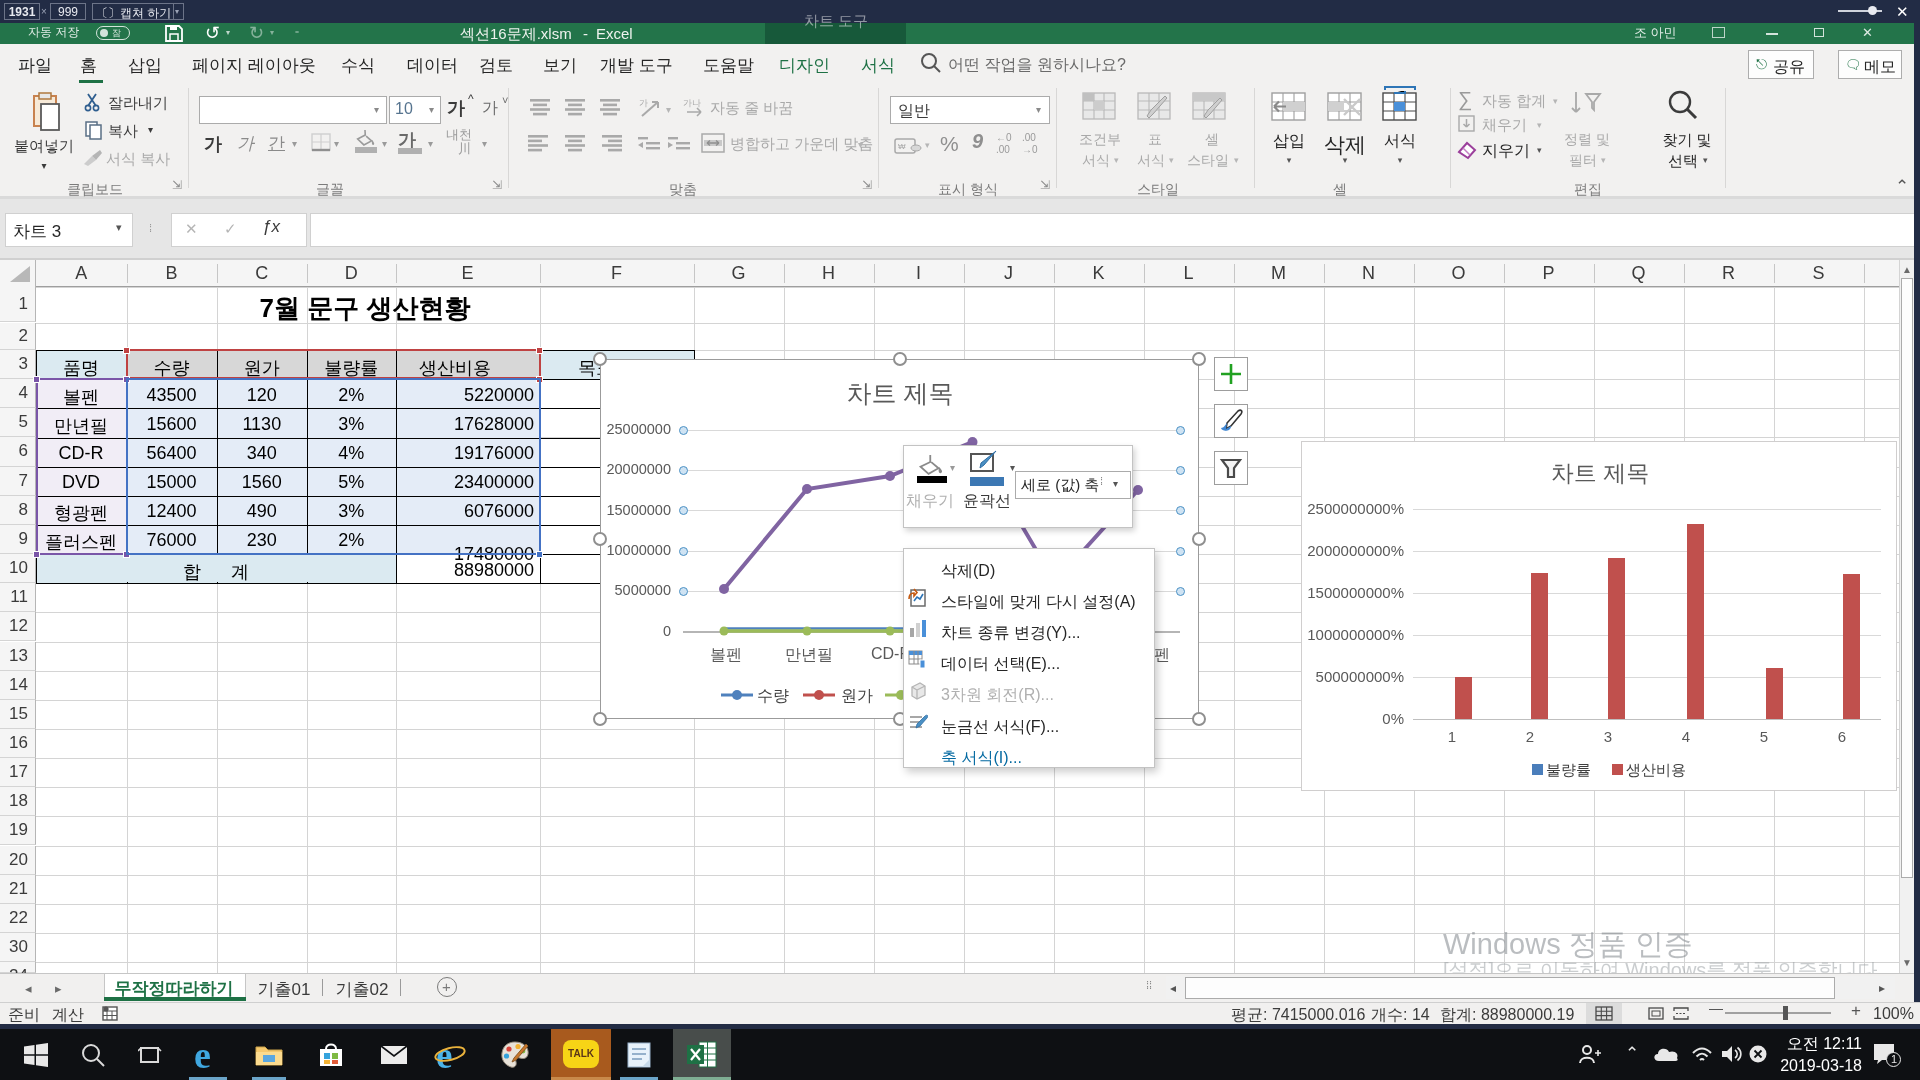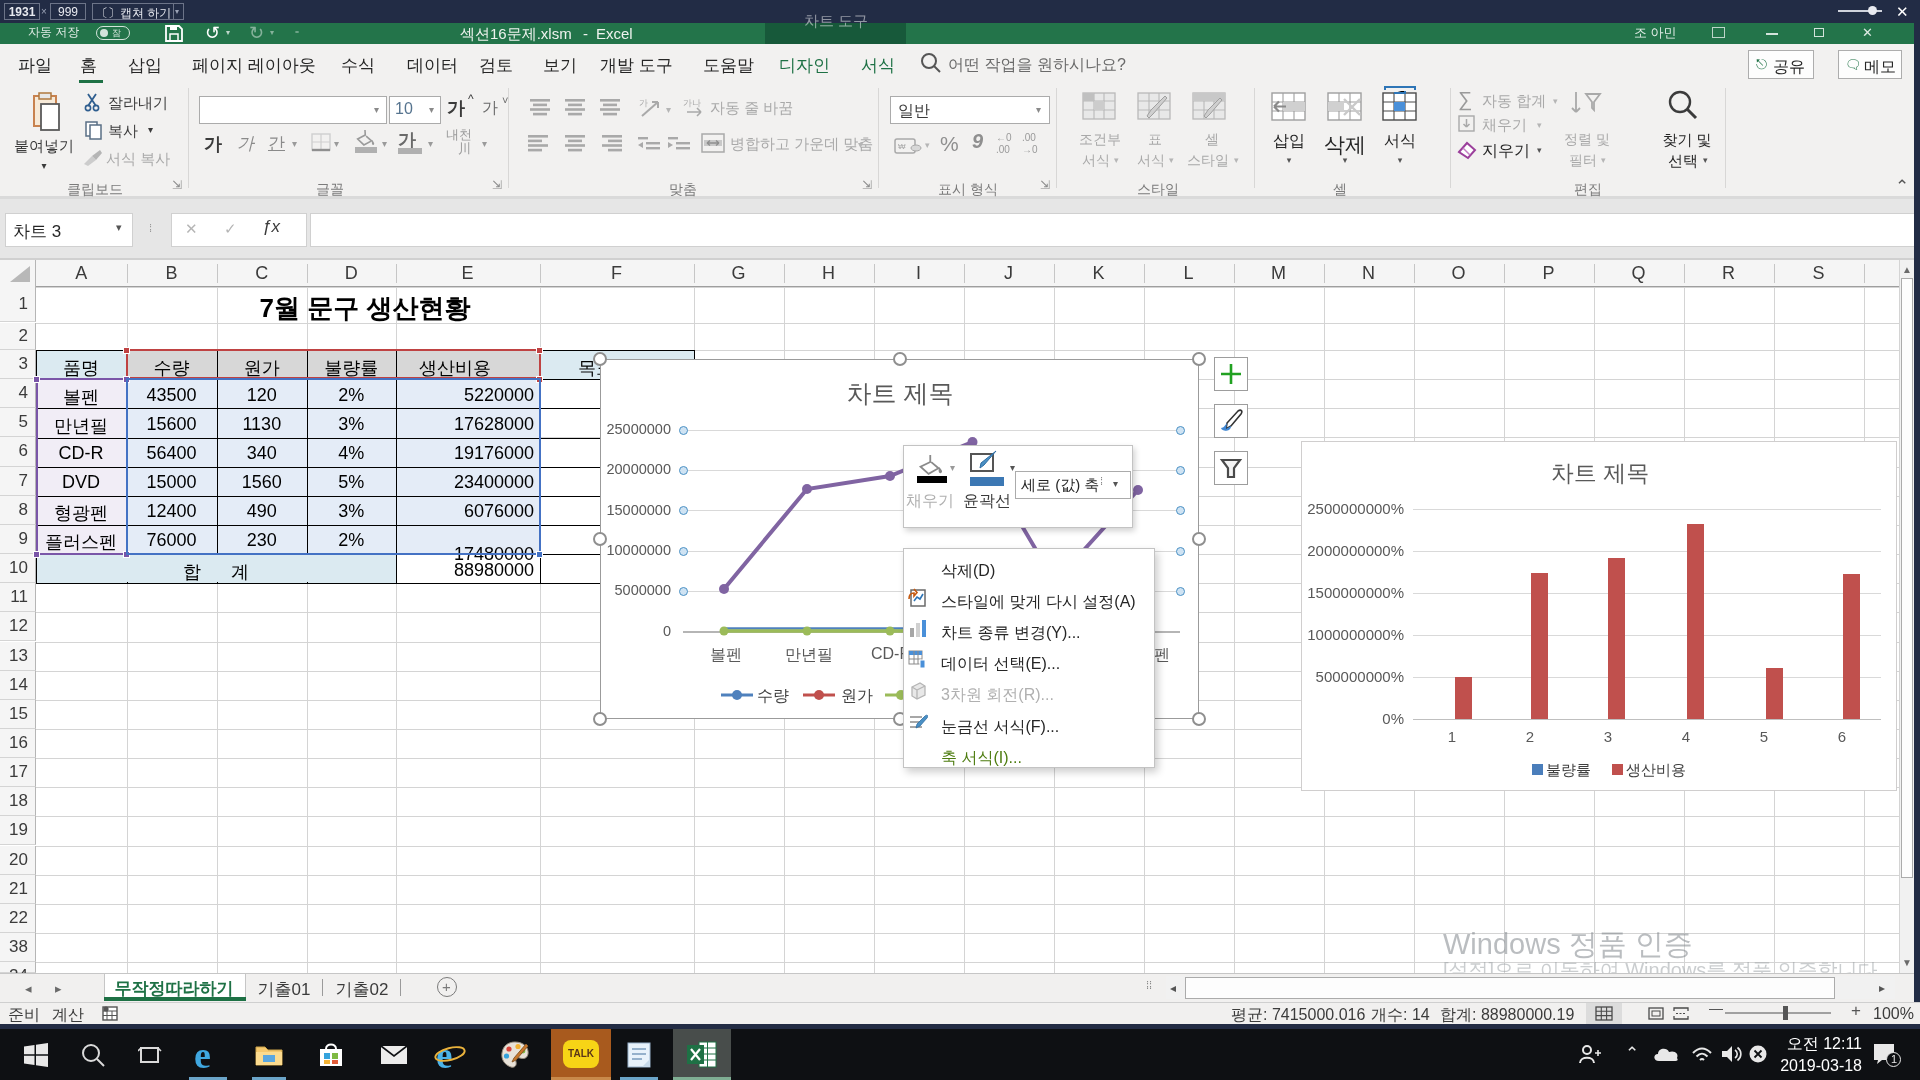--- a/index.html
+++ b/index.html
@@ -403,21 +403,21 @@
 <div class="ab" style="left:0;top:791.26px;width:28px;font-size:17px;color:#3b3b3b;text-align:right;">18</div>
 <div class="ab" style="left:0;top:816.4px;width:36px;height:29.100000000000023px;background:#f5f5f5;border-right:1px solid #b5b5b5;border-bottom:1px solid #d4d4d4;"></div>
 <div class="ab" style="left:0;top:820.4100000000001px;width:28px;font-size:17px;color:#3b3b3b;text-align:right;">19</div>
 <div class="ab" style="left:0;top:845.5px;width:36px;height:29.200000000000045px;background:#f5f5f5;border-right:1px solid #b5b5b5;border-bottom:1px solid #d4d4d4;"></div>
 <div class="ab" style="left:0;top:849.5600000000001px;width:28px;font-size:17px;color:#3b3b3b;text-align:right;">20</div>
 <div class="ab" style="left:0;top:874.7px;width:36px;height:29.199999999999932px;background:#f5f5f5;border-right:1px solid #b5b5b5;border-bottom:1px solid #d4d4d4;"></div>
 <div class="ab" style="left:0;top:878.76px;width:28px;font-size:17px;color:#3b3b3b;text-align:right;">21</div>
 <div class="ab" style="left:0;top:903.9px;width:36px;height:29.100000000000023px;background:#f5f5f5;border-right:1px solid #b5b5b5;border-bottom:1px solid #d4d4d4;"></div>
 <div class="ab" style="left:0;top:907.9100000000001px;width:28px;font-size:17px;color:#3b3b3b;text-align:right;">22</div>
 <div class="ab" style="left:0;top:933.0px;width:36px;height:29.100000000000023px;background:#f5f5f5;border-right:1px solid #b5b5b5;border-bottom:1px solid #d4d4d4;"></div>
-<div class="ab" style="left:0;top:937.01px;width:28px;font-size:17px;color:#3b3b3b;text-align:right;">38</div>
+<div class="ab" style="left:0;top:937.01px;width:28px;font-size:17px;color:#3b3b3b;text-align:right;">30</div>
 <div class="ab" style="left:0;top:962.1px;width:36px;height:10.899999999999977px;background:#f5f5f5;border-right:1px solid #b5b5b5;border-bottom:1px solid #d4d4d4;"></div>
 <div class="ab" style="left:0;top:966.1600000000001px;width:28px;font-size:17px;color:#3b3b3b;text-align:right;">24</div>
 <div class="ab" style="left:126.5px;top:287.3px;width:1px;height:685.7px;background:#d4d4d4;"></div>
 <div class="ab" style="left:216.5px;top:287.3px;width:1px;height:685.7px;background:#d4d4d4;"></div>
 <div class="ab" style="left:307px;top:287.3px;width:1px;height:685.7px;background:#d4d4d4;"></div>
 <div class="ab" style="left:395.5px;top:287.3px;width:1px;height:685.7px;background:#d4d4d4;"></div>
 <div class="ab" style="left:539.5px;top:287.3px;width:1px;height:685.7px;background:#d4d4d4;"></div>
 <div class="ab" style="left:693.5px;top:287.3px;width:1px;height:685.7px;background:#d4d4d4;"></div>
 <div class="ab" style="left:783.5px;top:287.3px;width:1px;height:685.7px;background:#d4d4d4;"></div>
 <div class="ab" style="left:873.5px;top:287.3px;width:1px;height:685.7px;background:#d4d4d4;"></div>
@@ -685,21 +685,21 @@
 <div class="t" style="left:941px;top:685.4px;font-size:16px;color:#b0b0b0;font-weight:normal;">3차원 회전(R)...</div>
 <svg class="ab" style="left:908px;top:681.4px" width="20" height="20">
     <path d="M4 6 L12 2 L17 5 L17 14 L9 18 L4 15 Z" fill="#e8e8e8" stroke="#b5b5b5" stroke-width="1.3"></path>
     <path d="M4 6 L9 9 L9 18 M9 9 L17 5" stroke="#b5b5b5" stroke-width="1.3" fill="none"></path>
   </svg>
 <div class="t" style="left:941px;top:716.5px;font-size:16px;color:#262626;font-weight:normal;">눈금선 서식(F)...</div>
 <svg class="ab" style="left:908px;top:712.5px" width="20" height="20">
     <path d="M2 4 L14 4 M2 9 L14 9 M2 14 L14 14" stroke="#8a8a8a" stroke-width="1.4"></path>
     <path d="M17 3 C19 1 21 3 19 5 L12 13 L8 15 L9 11 Z" fill="#4a90c4" stroke="#2e6da4" stroke-width="0.8"></path>
   </svg>
-<div class="t" style="left:941px;top:747.6px;font-size:16px;color:#4d7c0f;font-weight:normal;">축 서식(I)...</div>
+<div class="t" style="left:941px;top:747.6px;font-size:16px;color:#0369a1;font-weight:normal;">축 서식(I)...</div>
 <div class="ab" style="left:1899px;top:260px;width:15px;height:713px;background:#f1f1f1;border-left:1px solid #d4d4d4;"></div>
 <div class="t" style="left:1902px;top:264px;font-size:10px;color:#6a6a6a;font-weight:normal;">▲</div>
 <div class="ab" style="left:1900.5px;top:278px;width:12px;height:600px;background:#fdfdfd;border:1px solid #ababab;"></div>
 <div class="t" style="left:1902px;top:957px;font-size:10px;color:#6a6a6a;font-weight:normal;">▼</div>
 <div class="ab" style="left:1914px;top:0;width:6px;height:1029px;background:#222c45;"></div>
 <div class="ab" style="left:0;top:973px;width:1914px;height:29px;background:#f1f0ef;border-top:1px solid #c6c6c6;"></div>
 <div class="t" style="left:25px;top:981px;font-size:13px;color:#6a6a6a;font-weight:normal;">◂</div>
 <div class="t" style="left:55px;top:981px;font-size:13px;color:#6a6a6a;font-weight:normal;">▸</div>
 <div class="ab" style="left:103.5px;top:974px;width:142px;height:24px;background:#fff;border-left:1px solid #c6c6c6;border-right:1px solid #c6c6c6;"></div>
 <div class="ab" style="left:103.5px;top:997px;width:142px;height:3.5px;background:#1e7145;"></div>

